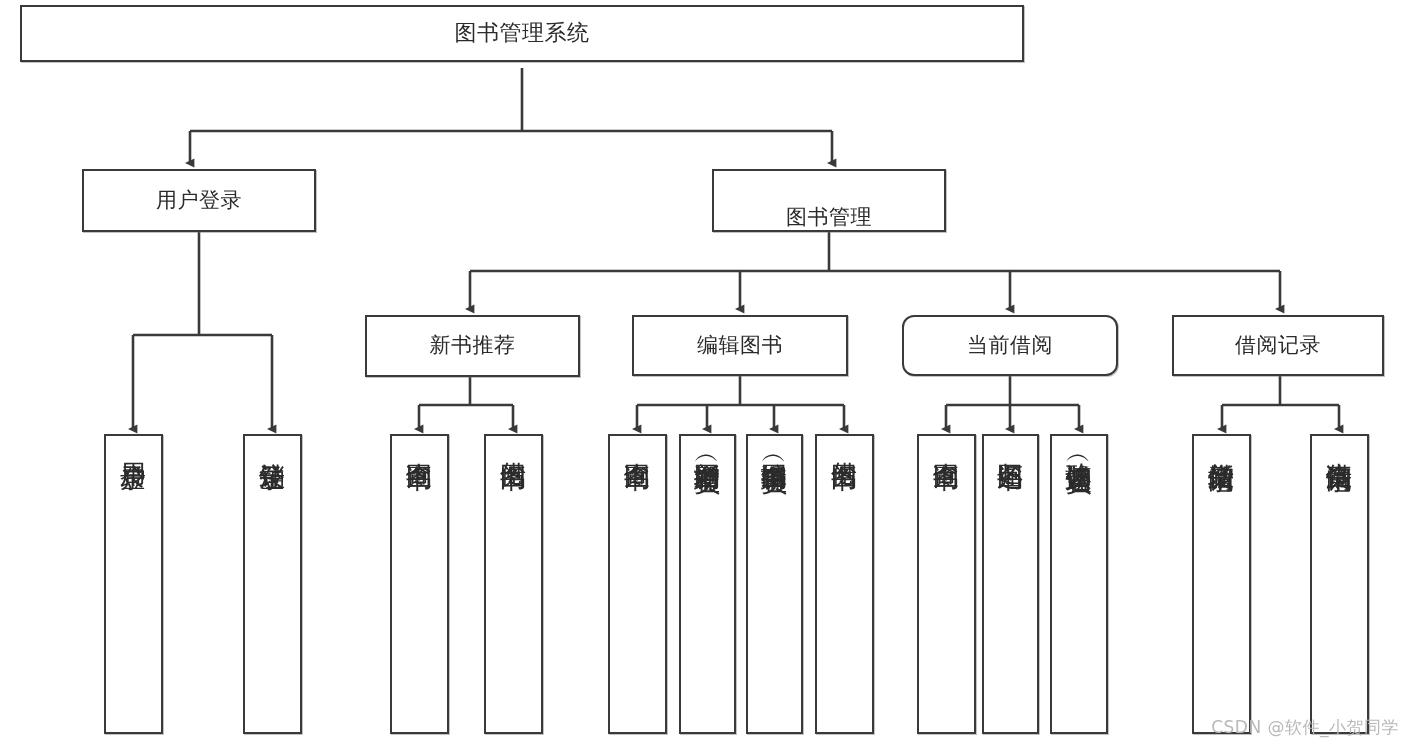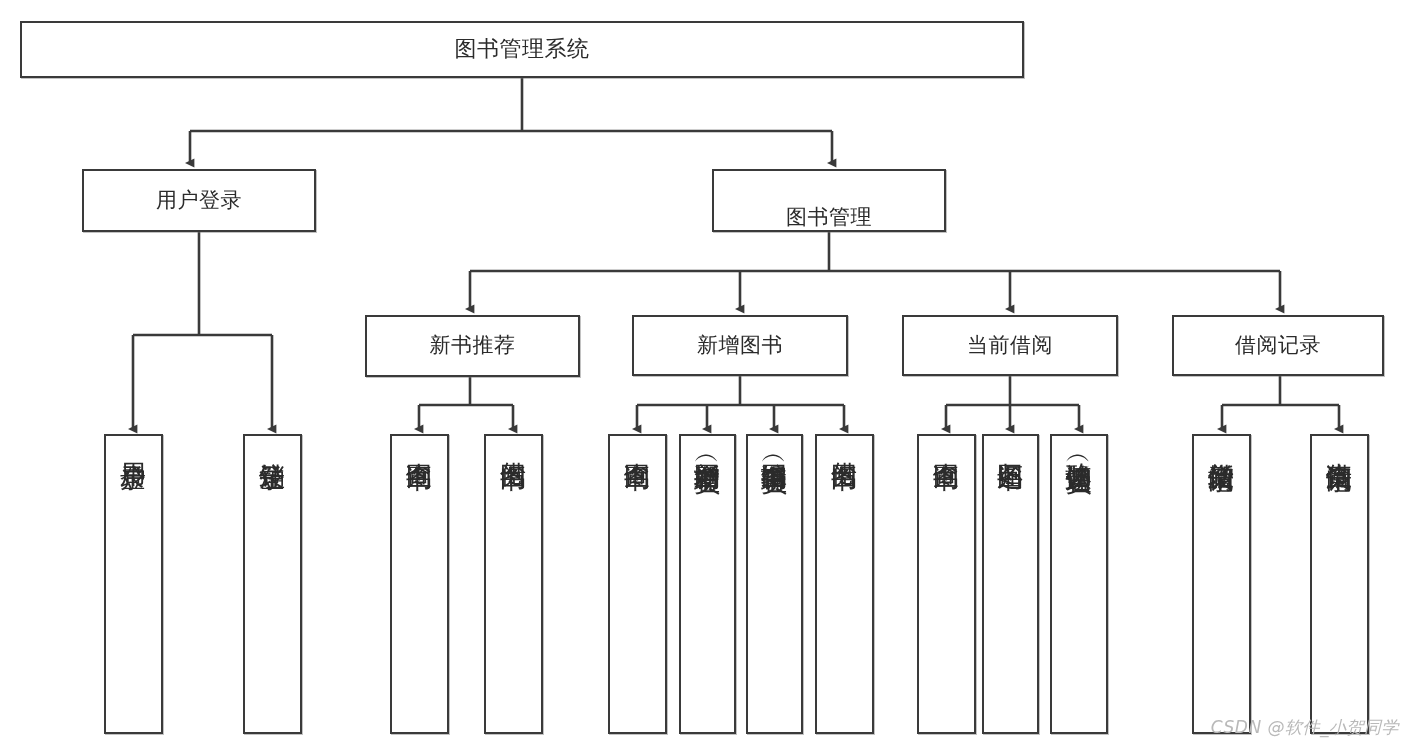--- a/index.html
+++ b/index.html
@@ -62,21 +62,20 @@
   }
   .node.root .node-label { font-size: 22px; }
   #watermark {
     position: absolute;
     right: 6px;
     bottom: 8px;
     font-size: 17px;
     color: #b9b9b9;
     white-space: nowrap;
     letter-spacing: 0.5px;
-    font-style: italic;
   }
 </style>
 </head>
 <body>
 
 <div id="diagram-root">
 
   <svg id="connector-layer" viewBox="0 0 1405 747" width="1405" height="747" xmlns="http://www.w3.org/2000/svg">
     <defs>
       <marker id="arrow" markerWidth="10" markerHeight="10" refX="4.6" refY="5" orient="auto" markerUnits="userSpaceOnUse">
@@ -120,38 +119,38 @@
       <path d="M1010,405 L1010,429" marker-end="url(#arrow)"></path>
       <path d="M1079,405 L1079,429" marker-end="url(#arrow)"></path>
 
       <path d="M1280,376 L1280,405"></path>
       <path d="M1222,405 L1339,405"></path>
       <path d="M1222,405 L1222,429" marker-end="url(#arrow)"></path>
       <path d="M1339,405 L1339,429" marker-end="url(#arrow)"></path>
     </g>
   </svg>
 
-  <div class="node horizontal root" style="left:20px; top:21px; width:1004px; height:57px;">
+  <div class="node horizontal root" style="left:20px; top:5px; width:1004px; height:57px;">
     <span class="node-label">图书管理系统</span>
   </div>
 
   <div class="node horizontal" style="left:82px; top:169px; width:234px; height:63px;">
     <span class="node-label">用户登录</span>
   </div>
   <div class="node horizontal" style="left:712px; top:169px; width:234px; height:63px;align-items:flex-end;">
     <span class="node-label">图书管理</span>
   </div>
 
   <div class="node horizontal" style="left:365px; top:315px; width:215px; height:62px;">
     <span class="node-label">新书推荐</span>
   </div>
   <div class="node horizontal" style="left:632px; top:315px; width:216px; height:61px;">
-    <span class="node-label">新增图书</span>
-  </div>
-  <div class="node horizontal" style="left:902px; top:315px; width:216px; height:61px;">
+    <span class="node-label">编辑图书</span>
+  </div>
+  <div class="node horizontal" style="left:902px; top:315px; width:216px; height:61px;border-radius:12px;">
     <span class="node-label">当前借阅</span>
   </div>
   <div class="node horizontal" style="left:1172px; top:315px; width:212px; height:61px;">
     <span class="node-label">借阅记录</span>
   </div>
 
   <div class="node vertical" style="left:104px; top:434px; width:59px; height:300px;">
     <span class="node-label">用户登录</span>
   </div>
   <div class="node vertical" style="left:243px; top:434px; width:59px; height:300px;">

